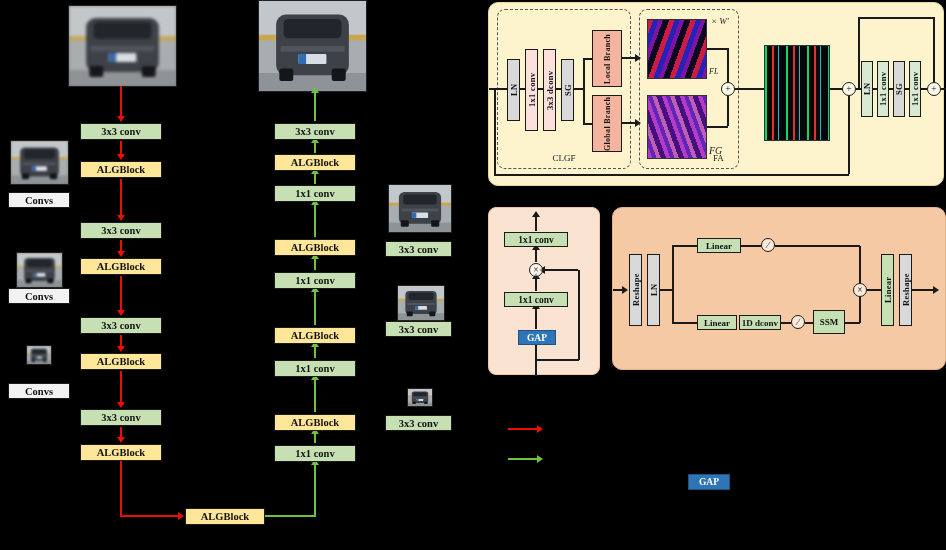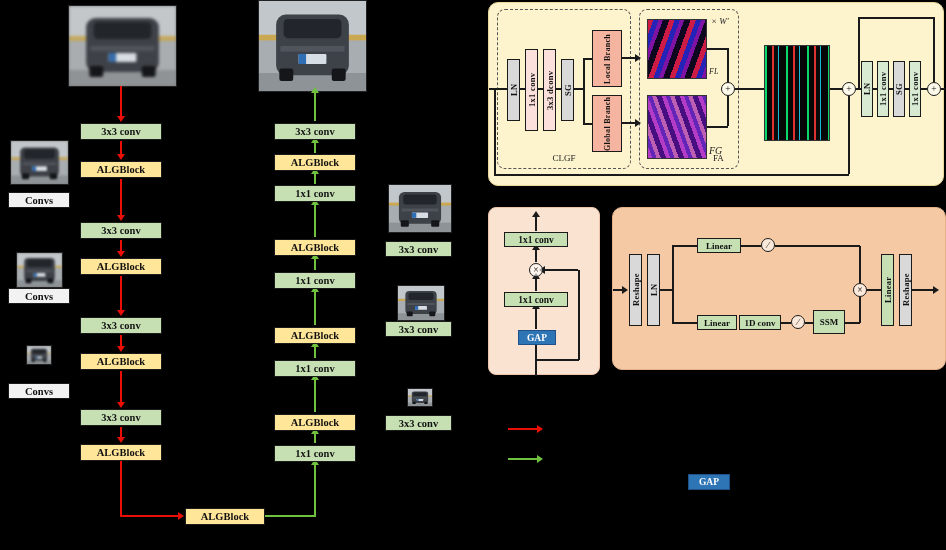--- a/index.html
+++ b/index.html
@@ -252,21 +252,21 @@
 
     <div class="arrh cblk" style="left:59px;top:37px;width:25px"></div>
     <div class="box green" style="left:84px;top:30px;width:44px;height:15px;font-size:9px">Linear</div>
     <div class="arrh cblk" style="left:128px;top:37px;width:20px"></div>
     <div class="circ" style="left:148px;top:30px">∕</div>
     <div class="arrh cblk" style="left:162px;top:37px;width:85px"></div>
     <div class="arrv cblk" style="left:246px;top:38px;height:37px"></div>
 
     <div class="arrh cblk" style="left:59px;top:114px;width:25px"></div>
     <div class="box green" style="left:84px;top:107px;width:40px;height:15px;font-size:9px">Linear</div>
-    <div class="box green" style="left:126px;top:107px;width:42px;height:15px;font-size:9px">1D conv</div>
+    <div class="box green" style="left:126px;top:107px;width:42px;height:15px;font-size:9px">1D dconv</div>
     <div class="arrh cblk" style="left:168px;top:114px;width:10px"></div>
     <div class="circ" style="left:178px;top:107px">∕</div>
     <div class="arrh cblk" style="left:192px;top:114px;width:8px"></div>
     <div class="box green" style="left:200px;top:102px;width:32px;height:24px;font-size:9px">SSM</div>
     <div class="arrh cblk" style="left:232px;top:114px;width:15px"></div>
     <div class="arrv cblk" style="left:246px;top:89px;height:26px"></div>
 
     <div class="circ" style="left:240px;top:75px">×</div>
     <div class="arrh cblk" style="left:254px;top:81px;width:14px"></div>
     <div class="box green vbox" style="left:268px;top:46px;width:13px;height:72px">Linear</div>

